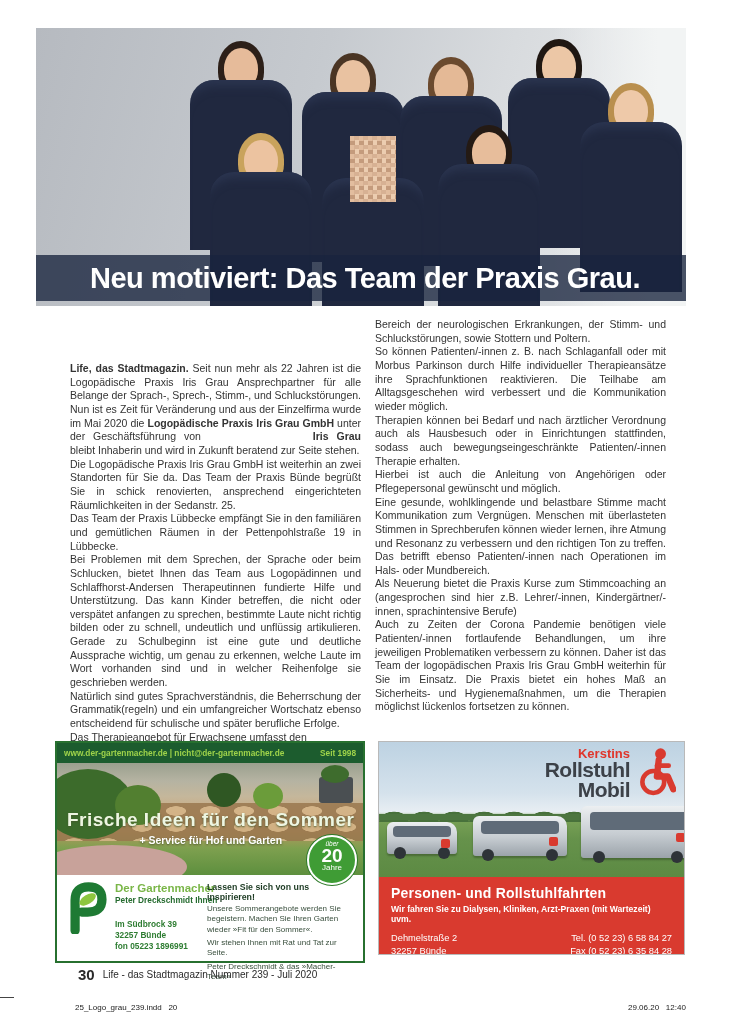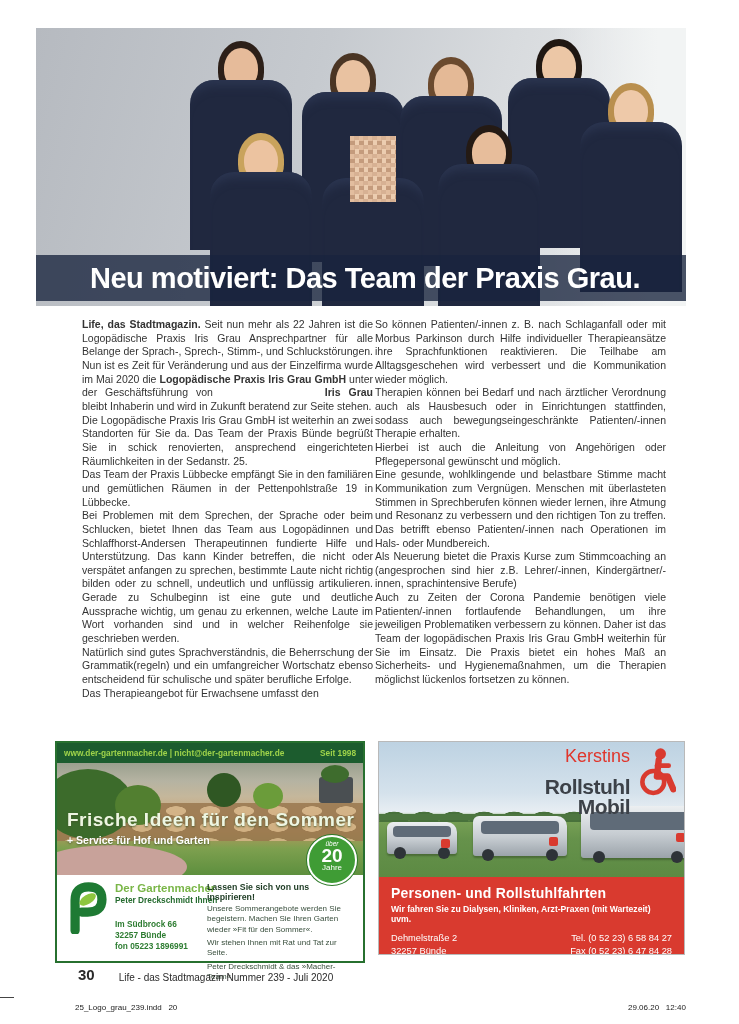--- a/index.html
+++ b/index.html
@@ -24,29 +24,29 @@
          background-size:9px 9px;}
   .headline-bar{position:absolute;left:0;right:0;bottom:5px;height:46px;z-index:10;
          background:rgba(24,36,62,0.78);}
   .headline-bar span{display:block;padding-left:54px;line-height:46px;color:#fff;
          font-size:29px;font-weight:bold;letter-spacing:-0.5px;white-space:nowrap;}
 
   
   .col{position:absolute;top:318px;width:291px;font-size:10.5px;line-height:13.65px;
        color:#333;text-align:justify;}
   .col p{margin:0;}
-  .col-left{left:82px;} .col-right{left:375px;}
+  .col-left{left:70px;margin-top:44px;} .col-right{left:375px;}
 
   
   .ad-garten{position:absolute;left:55px;top:741px;width:310px;height:222px;box-sizing:border-box;
        border:2px solid #27702f;background:#fff;}
   .g-topbar{height:20px;background:#1c5c2e;display:flex;justify-content:space-between;align-items:center;
        padding:0 7px;font-size:8.3px;font-weight:bold;color:#9fd34a;}
   .g-photo{position:relative;height:112px;overflow:hidden;
-       background:linear-gradient(180deg,#9aa08e 0%,#b5b3a2 16%,#c5b79b 30%,#c9a87e 46%,#b3955e 62%,#7ea04f 76%,#5d8f3e 100%);}
+       background:linear-gradient(180deg,#9aa08e 0%,#b5b3a2 16%,#c5b79b 30%,#c9a87e 46%,#b3955e 62%,#7ea04f 76%,#5d8f3e 100%);text-align:center;}
   .g-stones{position:absolute;left:0;right:0;top:36%;height:34%;
        background-image:radial-gradient(ellipse 15px 7px at 50% 50%,#d6b588 64%,#99774e 70%);
        background-size:34px 16px;opacity:.85;}
   .bush{position:absolute;border-radius:50%;}
   .g-planter{position:absolute;right:10px;top:14px;width:34px;height:26px;background:#4a4f52;border-radius:3px;}
   .g-path{position:absolute;left:-20px;bottom:-14px;width:150px;height:44px;border-radius:50%;background:#c8a29a;}
   .g-slogan{position:absolute;left:10px;top:46px;z-index:3;color:#eef6e2;
        text-shadow:0 1px 2px rgba(70,90,45,.9);}
   .g-slogan .big{font-size:19px;font-weight:bold;letter-spacing:.5px;}
   .g-slogan .small{font-size:10.5px;font-weight:bold;margin-top:3px;color:#fff;}
@@ -71,35 +71,35 @@
   .ad-kerstin{position:absolute;left:378px;top:741px;width:307px;height:214px;box-sizing:border-box;
        border:1px solid #b9b9b9;overflow:hidden;}
   .k-photo{position:relative;height:135px;overflow:hidden;
        background:linear-gradient(180deg,#bdd2e2 0%,#d5e2ec 38%,#e8eef3 52%,#7aa257 56%,#66924b 72%,#5c8a43 100%);}
   .k-trees{position:absolute;top:49%;left:0;right:0;height:10%;
        background-image:radial-gradient(ellipse 20px 14px at 50% 100%,#48713b 72%,rgba(0,0,0,0) 76%);
        background-size:30px 100%;background-position:0 0;}
   .k-trees2{position:absolute;top:53%;left:0;right:0;height:5%;background:#4d7640;}
   .k-brand{position:absolute;top:5px;right:8px;display:flex;align-items:flex-start;gap:6px;z-index:3;}
   .k-brand .txt{text-align:right;line-height:1;}
-  .k-brand .b1{font-size:18px;font-weight:normal;color:#e0352b;margin-bottom:12px;}
+  .k-brand .b1{font-size:13px;font-weight:bold;color:#e0352b;margin-bottom:0;}
   .k-brand .b2,.k-brand .b3{font-size:21px;font-weight:bold;color:#3c4148;letter-spacing:-0.5px;line-height:20px;}
   .van{position:absolute;background:linear-gradient(180deg,#eceff1 0%,#c6ccd1 55%,#9ba3aa 100%);
        border-radius:6px 10px 3px 3px;box-shadow:0 2px 2px rgba(0,0,0,.25);}
   .van .win{position:absolute;left:8%;right:8%;top:12%;height:34%;background:#5f6b78;border-radius:4px;}
   .van .wheel{position:absolute;bottom:-5px;width:12px;height:12px;border-radius:50%;background:#2e3338;}
   .van .decal{position:absolute;right:10%;top:52%;width:9px;height:9px;background:#d93a2f;border-radius:2px;}
   .k-banner{height:78px;background:#d93a2f;color:#fff;padding:8px 12px 6px;box-sizing:border-box;}
   .k-banner .t1{font-size:14px;font-weight:bold;letter-spacing:.2px;}
   .k-banner .t2{font-size:8.6px;font-weight:bold;margin-top:3px;}
   .k-contact{display:flex;justify-content:space-between;margin-top:8px;font-size:9.3px;line-height:13px;}
   .k-contact .right{text-align:right;}
 
   
-  .footer{position:absolute;left:78px;top:966px;display:flex;align-items:flex-end;gap:24px;color:#2a2a2a;}
+  .footer{position:absolute;left:78px;top:966px;display:flex;align-items:center;gap:8px;color:#2a2a2a;}
   .footer .num{font-size:15px;font-weight:bold;}
   .footer .mag{font-size:10px;}
   .pm{position:absolute;font-size:8px;color:#1a1a1a;white-space:pre;}
   .pm-file{left:75px;top:1003px;}
   .pm-date{left:628px;top:1003px;}
   .crop{position:absolute;background:#444;}
   .crop-h-left{left:0;top:997px;width:14px;height:1px;}
   .crop-h-right{left:725px;top:997px;width:14px;height:1px;}
   .crop-v-right{left:711px;top:1001px;width:1px;height:23px;}
 </style>
@@ -161,20 +161,21 @@
 
   <div class="col col-left">
       <p><span style="font-weight: bold;">Life, das Stadtmagazin.</span><span> Seit nun mehr als 22 Jahren ist die Logopädische Praxis Iris Grau Ansprechpartner für alle Belange der Sprach-, Sprech-, Stimm-, und Schluckstörungen. Nun ist es Zeit für Veränderung und aus der Einzelfirma wurde im Mai 2020 die </span><span style="font-weight: bold;">Logopädische Praxis Iris Grau GmbH</span><span> unter der Geschäftsführung von</span><span style="display: inline-block; width: 112px;"></span><span style="font-weight: bold;">Iris Grau</span><span> bleibt Inhaberin und wird in Zukunft beratend zur Seite stehen.</span></p>
       <p><span>Die Logopädische Praxis Iris Grau GmbH ist weiterhin an zwei Standorten für Sie da. Das Team der Praxis Bünde begrüßt Sie in schick renovierten, ansprechend eingerichteten Räumlichkeiten in der Sedanstr. 25.</span></p>
       <p><span>Das Team der Praxis Lübbecke empfängt Sie in den familiären und gemütlichen Räumen in der Pettenpohlstraße 19 in Lübbecke.</span></p>
       <p><span>Bei Problemen mit dem Sprechen, der Sprache oder beim Schlucken, bietet Ihnen das Team aus Logopädinnen und Schlaffhorst-Andersen Therapeutinnen fundierte Hilfe und Unterstützung. Das kann Kinder betreffen, die nicht oder verspätet anfangen zu sprechen, bestimmte Laute nicht richtig bilden oder zu schnell, undeutlich und unflüssig artikulieren. Gerade zu Schulbeginn ist eine gute und deutliche Aussprache wichtig, um genau zu erkennen, welche Laute im Wort vorhanden sind und in welcher Reihenfolge sie geschrieben werden.</span></p>
       <p><span>Natürlich sind gutes Sprachverständnis, die Beherrschung der Grammatik(regeln) und ein umfangreicher Wortschatz ebenso entscheidend für schulische und später berufliche Erfolge.</span></p>
       <p><span>Das Therapieangebot für Erwachsene umfasst den</span></p>
     </div>
   <div class="col col-right">
+      <p><span>Bereich der neurologischen Erkrankungen, der Stimm- und Schluckstörungen, sowie Stottern und Poltern.</span></p>
       <p><span>So können Patienten/-innen z. B. nach Schlaganfall oder mit Morbus Parkinson durch Hilfe individueller Therapieansätze ihre Sprachfunktionen reaktivieren. Die Teilhabe am Alltagsgeschehen wird verbessert und die Kommunikation wieder möglich.</span></p>
       <p><span>Therapien können bei Bedarf und nach ärztlicher Verordnung auch als Hausbesuch oder in Einrichtungen stattfinden, sodass auch bewegungseingeschränkte Patienten/-innen Therapie erhalten.</span></p>
       <p><span>Hierbei ist auch die Anleitung von Angehörigen oder Pflegepersonal gewünscht und möglich.</span></p>
       <p><span>Eine gesunde, wohlklingende und belastbare Stimme macht Kommunikation zum Vergnügen. Menschen mit überlasteten Stimmen in Sprechberufen können wieder lernen, ihre Atmung und Resonanz zu verbessern und den richtigen Ton zu treffen. Das betrifft ebenso Patienten/-innen nach Operationen im Hals- oder Mundbereich.</span></p>
       <p><span>Als Neuerung bietet die Praxis Kurse zum Stimmcoaching an (angesprochen sind hier z.B. Lehrer/-innen, Kindergärtner/-innen, sprachintensive Berufe)</span></p>
       <p><span>Auch zu Zeiten der Corona Pandemie benötigen viele Patienten/-innen fortlaufende Behandlungen, um ihre jeweiligen Problematiken verbessern zu können. Daher ist das Team der logopädischen Praxis Iris Grau GmbH weiterhin für Sie im Einsatz. Die Praxis bietet ein hohes Maß an Sicherheits- und Hygienemaßnahmen, um die Therapien möglichst lückenlos fortsetzen zu können.</span></p>
     </div>
 
   <div class="ad-garten">
     <div class="g-topbar">
@@ -205,21 +206,21 @@
         <svg viewBox="0 0 50 60" width="42" height="54">
           <path d="M12 58 L12 22 Q12 6 28 6 Q44 6 44 21 Q44 36 27 36 L20 36" fill="none" stroke="#1e7a33" stroke-width="11" stroke-linecap="round"></path>
           <ellipse cx="27" cy="21" rx="11" ry="5.5" fill="#8dc63f" transform="rotate(-32 27 21)"></ellipse>
         </svg>
       </div>
       <div class="g-company">
         <div class="c1">Der Gartenmacher</div>
         <div class="c2">Peter Dreckschmidt Ihnen</div>
       </div>
       <div class="g-address">
-        <div>Im Südbrock 66</div>
+        <div>Im Südbrock 39</div>
         <div>32257 Bünde</div>
         <div>fon  05223 1896991</div>
       </div>
       <div class="g-pitch">
         <div class="pt">Lassen Sie sich von uns inspirieren!</div>
         <div>Unsere Sommerangebote werden Sie begeistern. Machen Sie Ihren Garten wieder »Fit für den Sommer«.</div>
         <div class="pp">Wir stehen Ihnen mit Rat und Tat zur Seite.</div>
         <div class="pp">Peter Dreckschmidt &amp; das »Macher-Team«</div>
       </div>
     </div>
@@ -267,21 +268,21 @@
       <div class="t1">Personen- und Rollstuhlfahrten</div>
       <div class="t2">Wir fahren Sie zu Dialysen, Kliniken, Arzt-Praxen (mit Wartezeit) uvm.</div>
       <div class="k-contact">
         <div class="left">
           <div>Dehmelstraße 2</div>
           <div>32257 Bünde</div>
 
         </div>
         <div class="right">
           <div>Tel. (0 52 23) 6 58 84 27</div>
-          <div>Fax (0 52 23) 6 47 84 28</div>
+          <div>Fax (0 52 23) 6 35 84 28</div>
 
         </div>
       </div>
     </div>
   </div>
 
   <div class="footer">
     <span class="num">30</span>
     <span class="mag">Life - das Stadtmagazin Nummer 239 - Juli 2020</span>
   </div>

